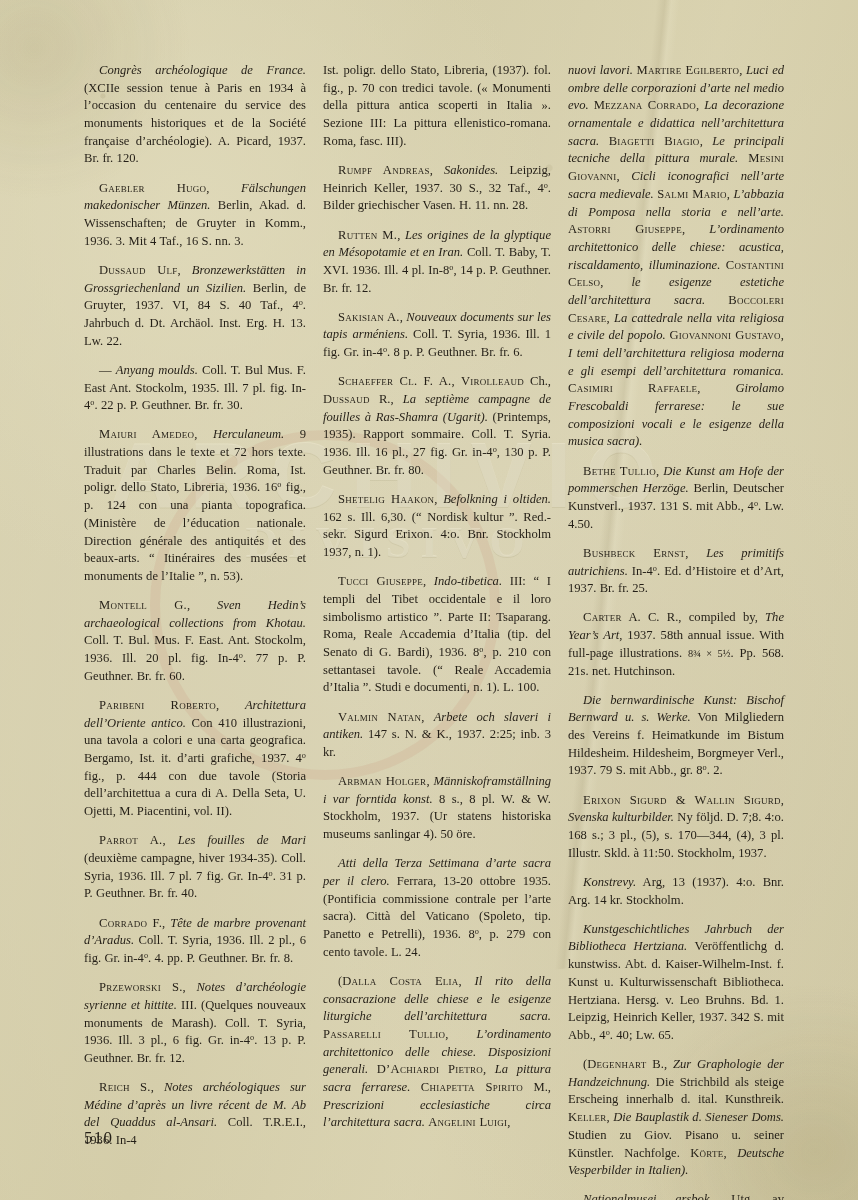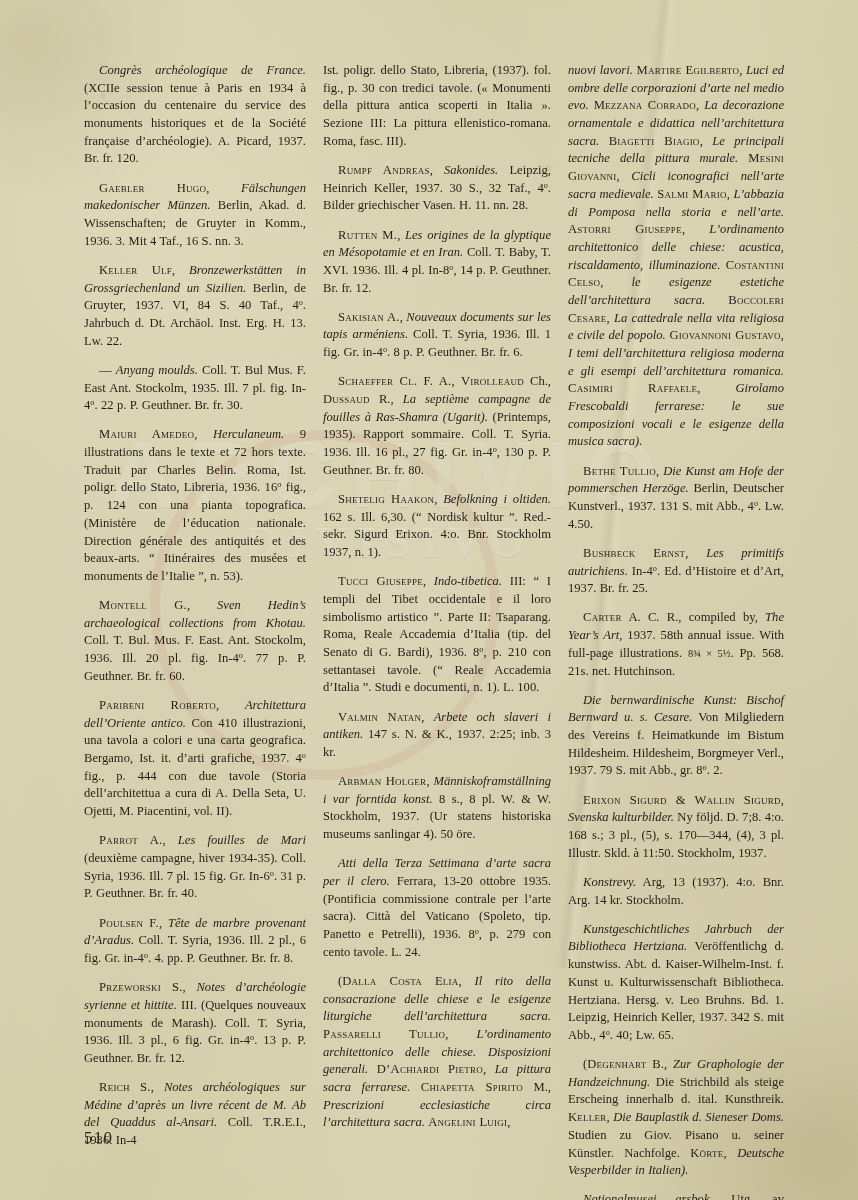--- a/index.html
+++ b/index.html
@@ -131,49 +131,49 @@
   <div id="wmring"></div>
   <div id="watermark">
     <span>ARCHIVIO</span>
     <span class="w2">DIVISIVO</span>
   </div>
 
   <div id="columns">
     <div class="col c1">
         <p class="entry" id="entry-congres"><i>Congrès archéologique de France.</i><span> (XCIIe session tenue à Paris en 1934 à l’occasion du centenaire du service des monuments historiques et de la Société française d’archéologie). A. Picard, 1937. Br. fr. 120.</span></p>
         <p class="entry" id="entry-gaebler"><span class="sc">Gaebler Hugo</span><span>, </span><i>Fälschungen makedonischer Münzen.</i><span> Berlin, Akad. d. Wissenschaften; de Gruyter in Komm., 1936. 3. Mit 4 Taf., 16 S. nn. 3.</span></p>
-        <p class="entry" id="entry-jantzen"><span class="sc">Keller Ulf</span><span>, </span><i>Bronzewerkstätten in Grossgriechenland un Sizilien.</i><span> Berlin, de Gruyter, 1937. VI, 84 S. 40 Taf., 4</span><sup>o</sup><span>. Jahrbuch d. Dt. Archäol. Inst. Erg. H. 13. Lw. 22.</span></p>
+        <p class="entry" id="entry-jantzen"><span class="sc">Dussaud Ulf</span><span>, </span><i>Bronzewerkstätten in Grossgriechenland un Sizilien.</i><span> Berlin, de Gruyter, 1937. VI, 84 S. 40 Taf., 4</span><sup>o</sup><span>. Jahrbuch d. Dt. Archäol. Inst. Erg. H. 13. Lw. 22.</span></p>
         <p class="entry" id="entry-karlbeck-2"><span>— </span><i>Anyang moulds.</i><span> Coll. T. Bul Mus. F. East Ant. Stockolm, 1935. Ill. 7 pl. fig. In-4</span><sup>o</sup><span>. 22 p. P. Geuthner. Br. fr. 30.</span></p>
         <p class="entry" id="entry-maiuri"><span class="sc">Maiuri Amedeo</span><span>, </span><i>Herculaneum.</i><span> 9 illustrations dans le texte et 72 hors texte. Traduit par Charles Belin. Roma, Ist. poligr. dello Stato, Libreria, 1936. 16</span><sup>o</sup><span> fig., p. 124 con una pianta topografica. (Ministère de l’éducation nationale. Direction générale des antiquités et des beaux-arts. “ Itinéraires des musées et monuments de l’Italie ”, n. 53).</span></p>
         <p class="entry" id="entry-montell"><span class="sc">Montell G.</span><span>, </span><i>Sven Hedin’s archaeological collections from Khotau.</i><span> Coll. T. Bul. Mus. F. East. Ant. Stockolm, 1936. Ill. 20 pl. fig. In-4</span><sup>o</sup><span>. 77 p. P. Geuthner. Br. fr. 60.</span></p>
         <p class="entry" id="entry-paribeni"><span class="sc">Paribeni Roberto</span><span>, </span><i>Architettura dell’Oriente antico.</i><span> Con 410 illustrazioni, una tavola a colori e una carta geografica. Bergamo, Ist. it. d’arti grafiche, 1937. 4</span><sup>o</sup><span> fig., p. 444 con due tavole (Storia dell’architettua a cura di A. Della Seta, U. Ojetti, M. Piacentini, vol. II).</span></p>
-        <p class="entry" id="entry-parrot"><span class="sc">Parrot A.</span><span>, </span><i>Les fouilles de Mari</i><span> (deuxième campagne, hiver 1934-35). Coll. Syria, 1936. Ill. 7 pl. 15 fig. Gr. In-6</span><sup>o</sup><span>. 31 p. P. Geuthner. Br. fr. 40.</span></p>
-        <p class="entry" id="entry-poulsen"><span class="sc">Poulsen F.</span><span>, </span><i>Tête de marbre provenant d’Aradus.</i><span> Coll. T. Syria, 1936. Ill. 2 pl., 6 fig. Gr. in-4</span><sup>o</sup><span>. 4. pp. P. Geuthner. Br. fr. 8.</span></p>
+        <p class="entry" id="entry-parrot"><span class="sc">Parrot A.</span><span>, </span><i>Les fouilles de Mari</i><span> (deuxième campagne, hiver 1934-35). Coll. Syria, 1936. Ill. 7 pl. 7 fig. Gr. In-4</span><sup>o</sup><span>. 31 p. P. Geuthner. Br. fr. 40.</span></p>
+        <p class="entry" id="entry-poulsen"><span class="sc">Corrado F.</span><span>, </span><i>Tête de marbre provenant d’Aradus.</i><span> Coll. T. Syria, 1936. Ill. 2 pl., 6 fig. Gr. in-4</span><sup>o</sup><span>. 4. pp. P. Geuthner. Br. fr. 8.</span></p>
         <p class="entry" id="entry-przeworski"><span class="sc">Przeworski S.</span><span>, </span><i>Notes d’archéologie syrienne et hittite.</i><span> III. (Quelques nouveaux monuments de Marash). Coll. T. Syria, 1936. Ill. 3 pl., 6 fig. Gr. in-4</span><sup>o</sup><span>. 13 p. P. Geuthner. Br. fr. 12.</span></p>
         <p class="entry" id="entry-reich"><span class="sc">Reich S.</span><span>, </span><i>Notes archéologiques sur Médine d’après un livre récent de M. Ab del Quaddus al-Ansari.</i><span> Coll. T.R.E.I., 1936. In-4</span></p>
       </div>
     <div class="col c2">
-        <p class="entry cont" id="entry-rizzo-cont"><span>Ist. poligr. dello Stato, Libreria, (1937). fol. fig., p. 30 con tredici tavole. (« Monumenti della pittura antica scoperti in Italia ». Sezione III: La pittura ellenistico-romana. Roma, fasc. III).</span></p>
+        <p class="entry cont" id="entry-rizzo-cont"><span>Ist. poligr. dello Stato, Libreria, (1937). fol. fig., p. 70 con tredici tavole. (« Monumenti della pittura antica scoperti in Italia ». Sezione III: La pittura ellenistico-romana. Roma, fasc. III).</span></p>
         <p class="entry" id="entry-rumpf"><span class="sc">Rumpf Andreas</span><span>, </span><i>Sakonides.</i><span> Leipzig, Heinrich Keller, 1937. 30 S., 32 Taf., 4</span><sup>o</sup><span>. Bilder griechischer Vasen. H. 11. nn. 28.</span></p>
         <p class="entry" id="entry-rutten"><span class="sc">Rutten M.</span><span>, </span><i>Les origines de la glyptique en Mésopotamie et en Iran.</i><span> Coll. T. Baby, T. XVI. 1936. Ill. 4 pl. In-8</span><sup>o</sup><span>, 14 p. P. Geuthner. Br. fr. 12.</span></p>
         <p class="entry" id="entry-sakisian"><span class="sc">Sakisian A.</span><span>, </span><i>Nouveaux documents sur les tapis arméniens.</i><span> Coll. T. Syria, 1936. Ill. 1 fig. Gr. in-4</span><sup>o</sup><span>. 8 p. P. Geuthner. Br. fr. 6.</span></p>
         <p class="entry" id="entry-schaeffer"><span class="sc">Schaeffer Cl. F. A., Virolleaud</span><span> Ch., </span><span class="sc">Dussaud</span><span> R., </span><i>La septième campagne de fouilles à Ras-Shamra (Ugarit).</i><span> (Printemps, 1935). Rapport sommaire. Coll. T. Syria. 1936. Ill. 16 pl., 27 fig. Gr. in-4</span><sup>o</sup><span>, 130 p. P. Geuthner. Br. fr. 80.</span></p>
         <p class="entry" id="entry-shetelig"><span class="sc">Shetelig Haakon</span><span>, </span><i>Befolkning i oltiden.</i><span> 162 s. Ill. 6,30. (“ Nordisk kultur ”. Red.-sekr. Sigurd Erixon. 4:o. Bnr. Stockholm 1937, n. 1).</span></p>
         <p class="entry" id="entry-tucci"><span class="sc">Tucci Giuseppe</span><span>, </span><i>Indo-tibetica.</i><span> III: “ I templi del Tibet occidentale e il loro simbolismo artistico ”. Parte II: Tsaparang. Roma, Reale Accademia d’Italia (tip. del Senato di G. Bardi), 1936. 8</span><sup>o</sup><span>, p. 210 con settantasei tavole. (“ Reale Accademia d’Italia ”. Studi e documenti, n. 1). L. 100.</span></p>
         <p class="entry" id="entry-valmin"><span class="sc">Valmin Natan</span><span>, </span><i>Arbete och slaveri i antiken.</i><span> 147 s. N. &amp; K., 1937. 2:25; inb. 3 kr.</span></p>
         <p class="entry" id="entry-arbman"><span class="sc">Arbman Holger</span><span>, </span><i>Människoframställning i var forntida konst.</i><span> 8 s., 8 pl. W. &amp; W. Stockholm, 1937. (Ur statens historiska museums sanlingar 4). 50 öre.</span></p>
         <p class="entry" id="entry-atti"><i>Atti della Terza Settimana d’arte sacra per il clero.</i><span> Ferrara, 13-20 ottobre 1935. (Pontificia commissione contrale per l’arte sacra). Città del Vaticano (Spoleto, tip. Panetto e Petrelli), 1936. 8</span><sup>o</sup><span>, p. 279 con cento tavole. L. 24.</span></p>
         <p class="entry" id="entry-dalla-costa"><span>(</span><span class="sc">Dalla Costa Elia</span><span>, </span><i>Il rito della consacrazione delle chiese e le esigenze liturgiche dell’architettura sacra.</i><span> </span><span class="sc">Passarelli Tullio</span><span>, </span><i>L’ordinamento architettonico delle chiese. Disposizioni generali.</i><span> </span><span class="sc">D’Achiardi Pietro</span><span>, </span><i>La pittura sacra ferrarese.</i><span> </span><span class="sc">Chiapetta Spirito</span><span> M., </span><i>Prescrizioni ecclesiastiche circa l’architettura sacra.</i><span> </span><span class="sc">Angelini Luigi</span><span>, </span></p>
       </div>
     <div class="col c3">
         <p class="entry cont" id="entry-dalla-costa-cont"><i>nuovi lavori.</i><span> </span><span class="sc">Martire Egilberto</span><span>, </span><i>Luci ed ombre delle corporazioni d’arte nel medio evo.</i><span> </span><span class="sc">Mezzana Corrado</span><span>, </span><i>La decorazione ornamentale e didattica nell’architettura sacra.</i><span> </span><span class="sc">Biagetti Biagio</span><span>, </span><i>Le principali tecniche della pittura murale.</i><span> </span><span class="sc">Mesini Giovanni</span><span>, </span><i>Cicli iconografici nell’arte sacra medievale.</i><span> </span><span class="sc">Salmi Mario</span><span>, </span><i>L’abbazia di Pomposa nella storia e nell’arte.</i><span> </span><span class="sc">Astorri Giuseppe</span><span>, </span><i>L’ordinamento architettonico delle chiese: acustica, riscaldamento, illuminazione.</i><span> </span><span class="sc">Costantini Celso</span><span>, </span><i>le esigenze estetiche dell’architettura sacra.</i><span> </span><span class="sc">Boccoleri Cesare</span><span>, </span><i>La cattedrale nella vita religiosa e civile del popolo.</i><span> </span><span class="sc">Giovannoni Gustavo</span><span>, </span><i>I temi dell’architettura religiosa moderna e gli esempi dell’architettura romanica.</i><span> </span><span class="sc">Casimiri Raffaele</span><span>, </span><i>Girolamo Frescobaldi ferrarese: le sue composizioni vocali e le esigenze della musica sacra).</i></p>
         <p class="entry" id="entry-bethe"><span class="sc">Bethe Tullio</span><span>, </span><i>Die Kunst am Hofe der pommerschen Herzöge.</i><span> Berlin, Deutscher Kunstverl., 1937. 131 S. mit Abb., 4</span><sup>o</sup><span>. Lw. 4.50.</span></p>
         <p class="entry" id="entry-bushbeck"><span class="sc">Bushbeck Ernst</span><span>, </span><i>Les primitifs autrichiens.</i><span> In-4</span><sup>o</sup><span>. Ed. d’Histoire et d’Art, 1937. Br. fr. 25.</span></p>
         <p class="entry" id="entry-carter"><span class="sc">Carter</span><span> A. C. R., compiled by, </span><i>The Year’s Art</i><span>, 1937. 58th annual issue. With full-page illustrations. </span><span class="frac">8¾ × 5½</span><span>. Pp. 568. 21s. net. Hutchinson.</span></p>
-        <p class="entry" id="entry-bernwardinische"><i>Die bernwardinische Kunst: Bischof Bernward u. s. Cesare.</i><span> Von Milgliedern des Vereins f. Heimatkunde im Bistum Hildesheim. Hildesheim, Borgmeyer Verl., 1937. 79 S. mit Abb., gr. 8</span><sup>o</sup><span>. 2.</span></p>
+        <p class="entry" id="entry-bernwardinische"><i>Die bernwardinische Kunst: Bischof Bernward u. s. Werke.</i><span> Von Milgliedern des Vereins f. Heimatkunde im Bistum Hildesheim. Hildesheim, Borgmeyer Verl., 1937. 79 S. mit Abb., gr. 8</span><sup>o</sup><span>. 2.</span></p>
         <p class="entry" id="entry-erixon"><span class="sc">Erixon Sigurd &amp; Wallin Sigurd</span><span>, </span><i>Svenska kulturbilder.</i><span> Ny följd. D. 7;8. 4:o. 168 s.; 3 pl., (5), s. 170—344, (4), 3 pl. Illustr. Skld. à 11:50. Stockholm, 1937.</span></p>
         <p class="entry" id="entry-konstrevy"><i>Konstrevy.</i><span> Arg, 13 (1937). 4:o. Bnr. Arg. 14 kr. Stockholm.</span></p>
         <p class="entry" id="entry-kunstgeschichtliches"><i>Kunstgeschichtliches Jahrbuch der Bibliotheca Hertziana.</i><span> Veröffentlichg d. kunstwiss. Abt. d. Kaiser-Wilhelm-Inst. f. Kunst u. Kulturwissenschaft Bibliotheca. Hertziana. Hersg. v. Leo Bruhns. Bd. 1. Leipzig, Heinrich Keller, 1937. 342 S. mit Abb., 4</span><sup>o</sup><span>. 40; Lw. 65.</span></p>
         <p class="entry" id="entry-degenhart"><span>(</span><span class="sc">Degenhart</span><span> B., </span><i>Zur Graphologie der Handzeichnung.</i><span> Die Strichbild als steige Erscheing innerhalb d. ital. Kunsthreik. </span><span class="sc">Keller</span><span>, </span><i>Die Bauplastik d. Sieneser Doms.</i><span> Studien zu Giov. Pisano u. seiner Künstler. Nachfolge. </span><span class="sc">Körte</span><span>, </span><i>Deutsche Vesperbilder in Italien).</i></p>
         <p class="entry" id="entry-nationalmusei"><i>Nationalmusei arsbok.</i><span> Utg. av foreningen Nationalmusei vänner. Ny serie. Arg. 6 (1936). 4:o. 207 s. Ill. A. &amp; W. Inb. 20 kr. Stockholm. 1937.</span></p>
       </div>
   </div>
 
   <div id="folio">510</div>
 

